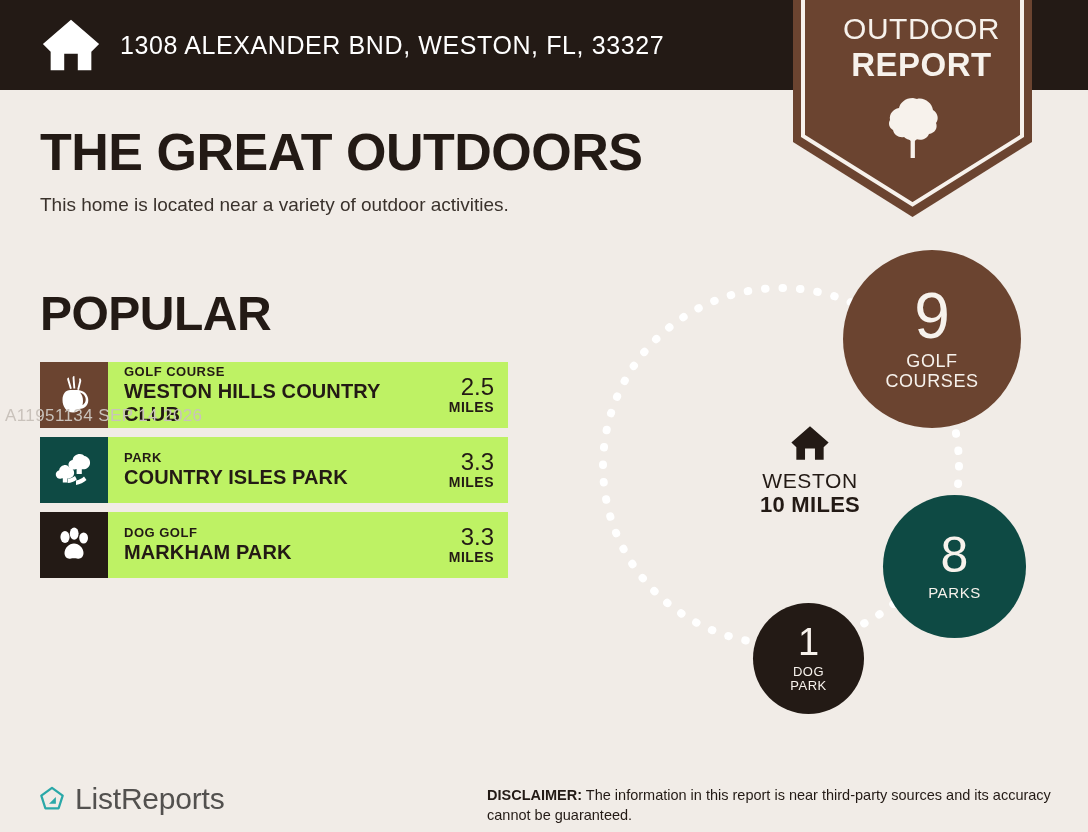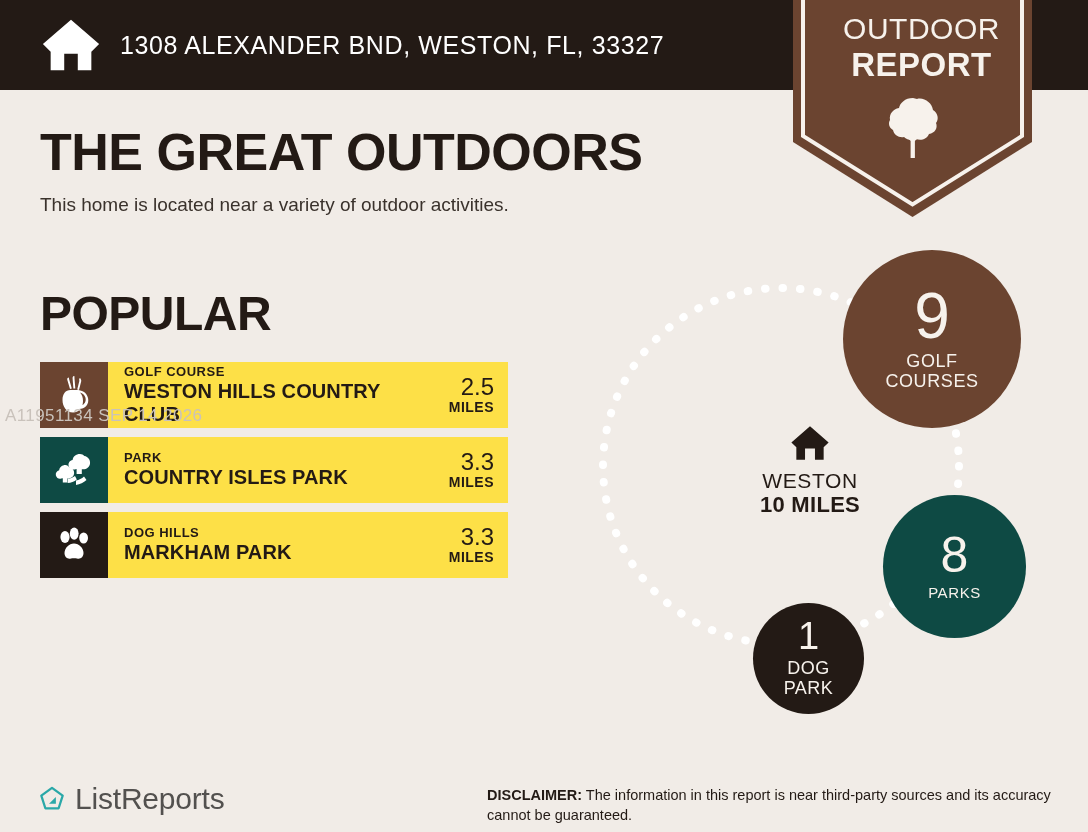--- a/index.html
+++ b/index.html
@@ -120,21 +120,21 @@
     position: absolute;
     left: 40px;
     top: 362px;
     width: 468px;
   }
   .popular-row {
     display: flex;
     align-items: stretch;
     height: 66px;
     margin-bottom: 9px;
-    background: #fde047;
+    background: #bef264;
   }
   .row-icon {
     width: 68px;
     flex: 0 0 68px;
     display: flex;
     align-items: center;
     justify-content: center;
   }
   .row-icon svg { display: block; }
   .row-body {
@@ -256,21 +256,21 @@
     background: #0e4a44;
   }
   .circle-parks .stat-number { font-size: 50px; }
   .circle-parks .stat-label { font-size: 15px; letter-spacing: 0.6px; }
   .circle-dogpark {
     left: 193px; top: 373px;
     width: 111px; height: 111px;
     background: #231a15;
   }
   .circle-dogpark .stat-number { font-size: 38px; }
-  .circle-dogpark .stat-label { font-size: 18px; letter-spacing: 0.5px; }
+  .circle-dogpark .stat-label { font-size: 13px; letter-spacing: 0.5px; }
 
   
   .watermark {
     position: absolute;
     left: 5px;
     top: 406px;
     font-size: 17px;
     color: #c9c2bb;
     letter-spacing: 0.4px;
     white-space: nowrap;
@@ -393,21 +393,21 @@
     <div class="row-icon" style="background:#231a15">
       <svg width="38" height="38" viewBox="0 0 38 38">
         <ellipse fill="#ffffff" cx="10" cy="11" rx="4.6" ry="6"></ellipse>
         <ellipse fill="#ffffff" cx="19.2" cy="7.6" rx="4.4" ry="6.2"></ellipse>
         <ellipse fill="#ffffff" cx="28.6" cy="12" rx="4.4" ry="5.6"></ellipse>
         <path fill="#ffffff" d="M19 17.5 C14 17.5 9.5 22 9.5 27 C9.5 31 12.5 33.5 16 32.5 C17.8 32 20.2 32 22 32.5 C25.5 33.5 28.5 31 28.5 27 C28.5 22 24 17.5 19 17.5 Z"></path>
       </svg>
     </div>
     <div class="row-body">
       <div class="row-names">
-        <div class="row-category">DOG HILLS</div>
+        <div class="row-category">DOG GOLF</div>
         <div class="row-title">MARKHAM PARK</div>
       </div>
       <div class="row-distance">
         <div class="row-distance-value">3.3</div>
         <div class="row-distance-unit">MILES</div>
       </div>
     </div>
   </div>
 
 </div>

